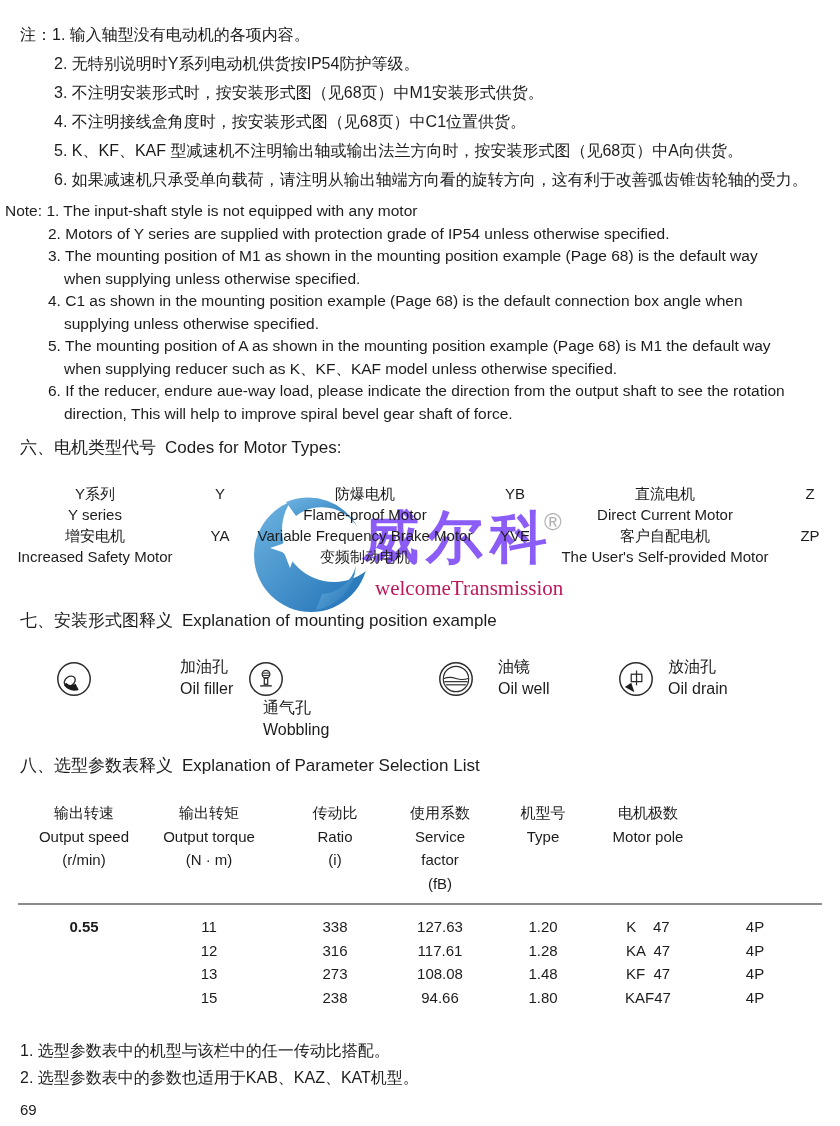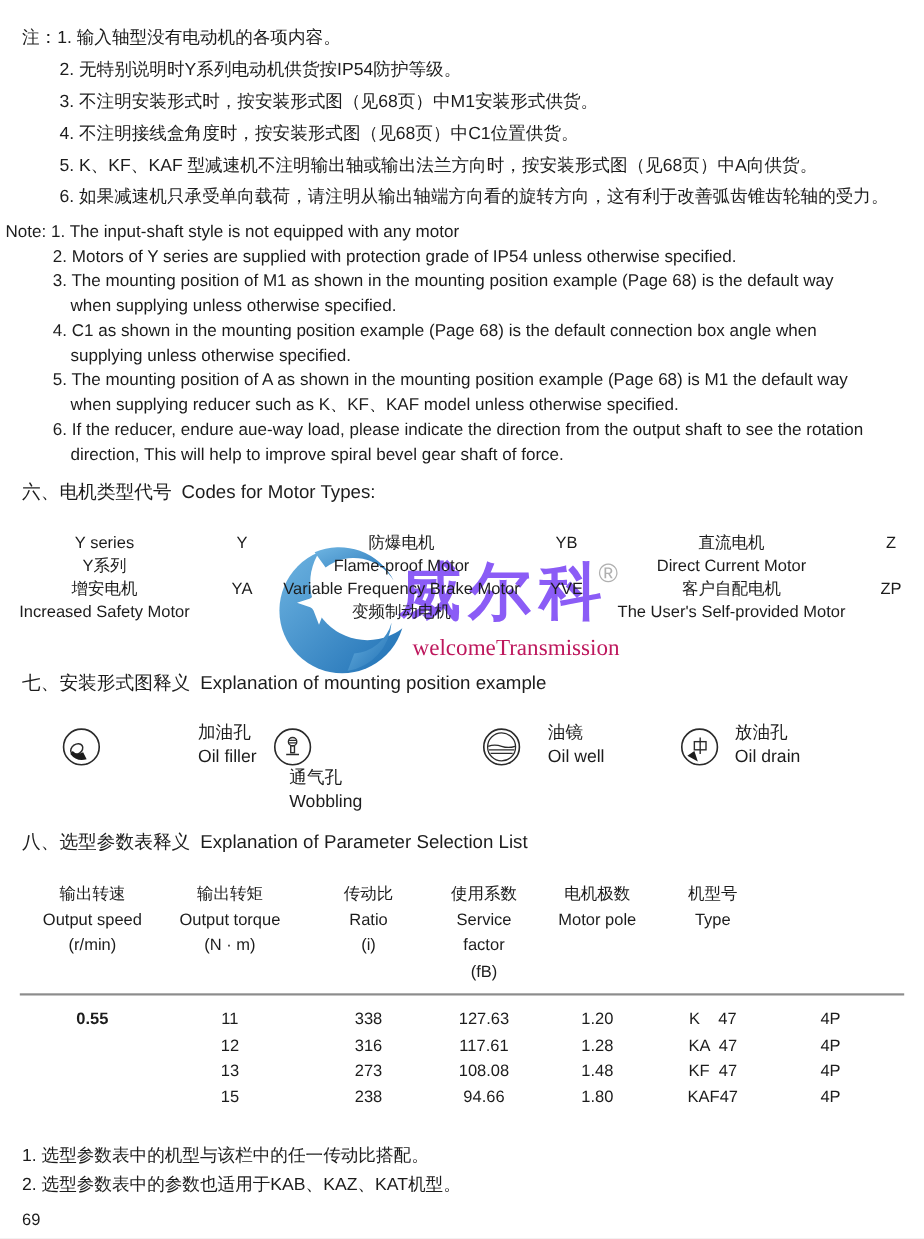--- a/index.html
+++ b/index.html
@@ -119,22 +119,22 @@
       <div class="cont">direction, This will help to improve spiral bevel gear shaft of force.</div>
     </div>
 
     <div class="sec-head h6">
       <span class="cn">六、电机类型代号</span><span>Codes for Motor Types:</span>
     </div>
 
     <div class="motor-grid">
       <div class="mrow">
         <div class="mname">
+            <div>Y系列</div>
             <div>Y series</div>
-            <div>Y系列</div>
           </div>
         <div class="mcode">Y</div>
         <div class="mname">
             <div>防爆电机</div>
             <div>Flame-proof Motor</div>
           </div>
         <div class="mcode">YB</div>
         <div class="mname">
             <div>直流电机</div>
             <div>Direct Current Motor</div>
@@ -242,27 +242,27 @@
             <div>传动比</div>
             <div>Ratio</div>
             <div>(i)</div>
           </div>
         <div>
             <div>使用系数</div>
             <div>Service factor</div>
             <div>(fB)</div>
           </div>
         <div>
+            <div>机型号</div>
+            <div>Type</div>
+            <div></div>
+          </div>
+        <div>
             <div>电机极数</div>
             <div>Motor pole</div>
-            <div></div>
-          </div>
-        <div>
-            <div>机型号</div>
-            <div>Type</div>
             <div></div>
           </div>
       </div>
 
       <hr class="prule">
 
       <div class="pbody">
         <div class="prow">
           <div class="pbold">0.55</div>
           <div>11</div>

